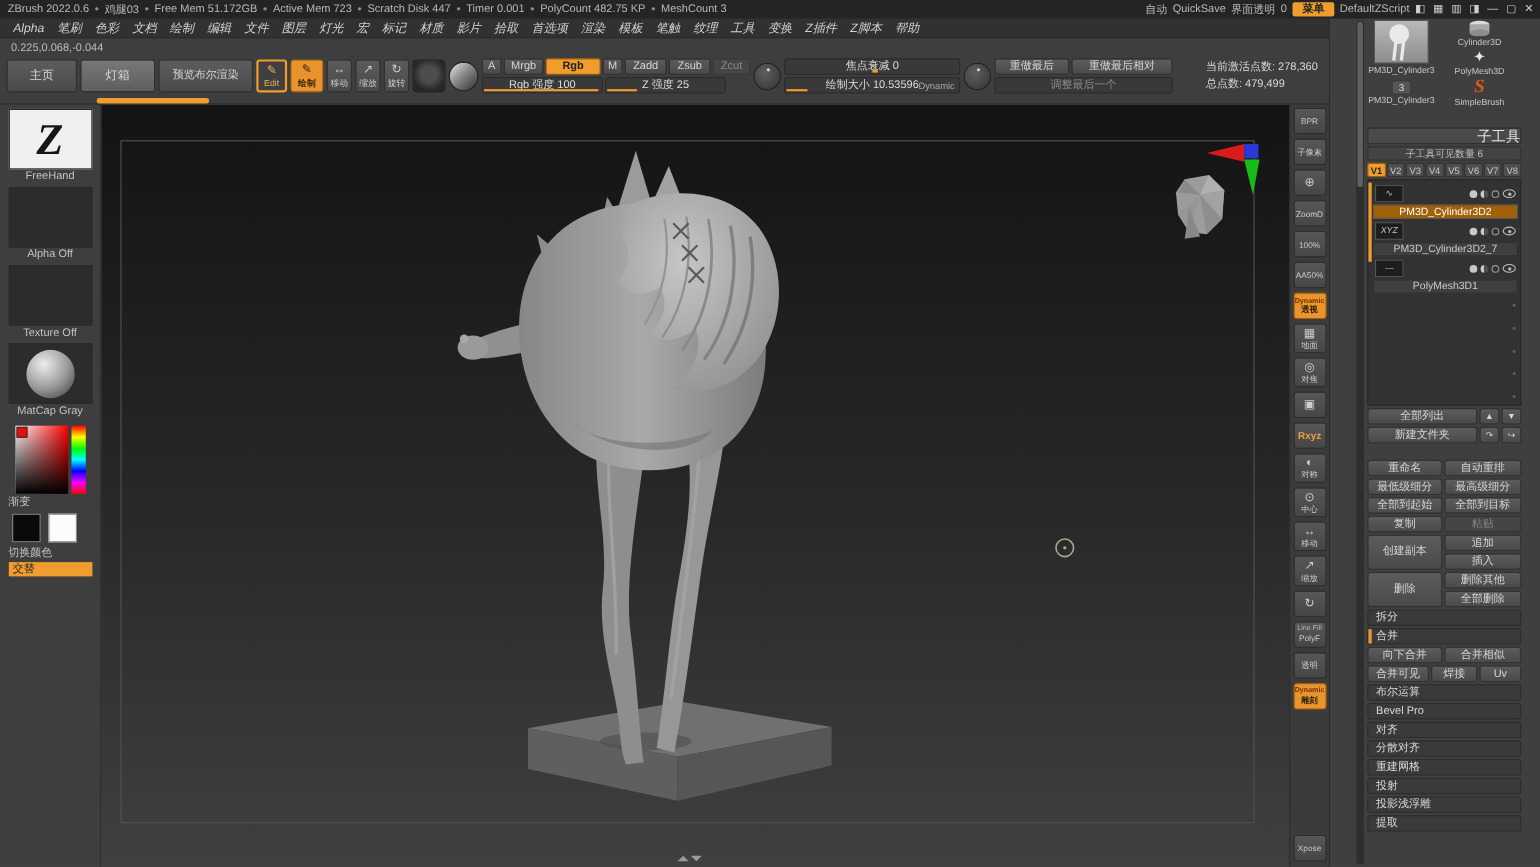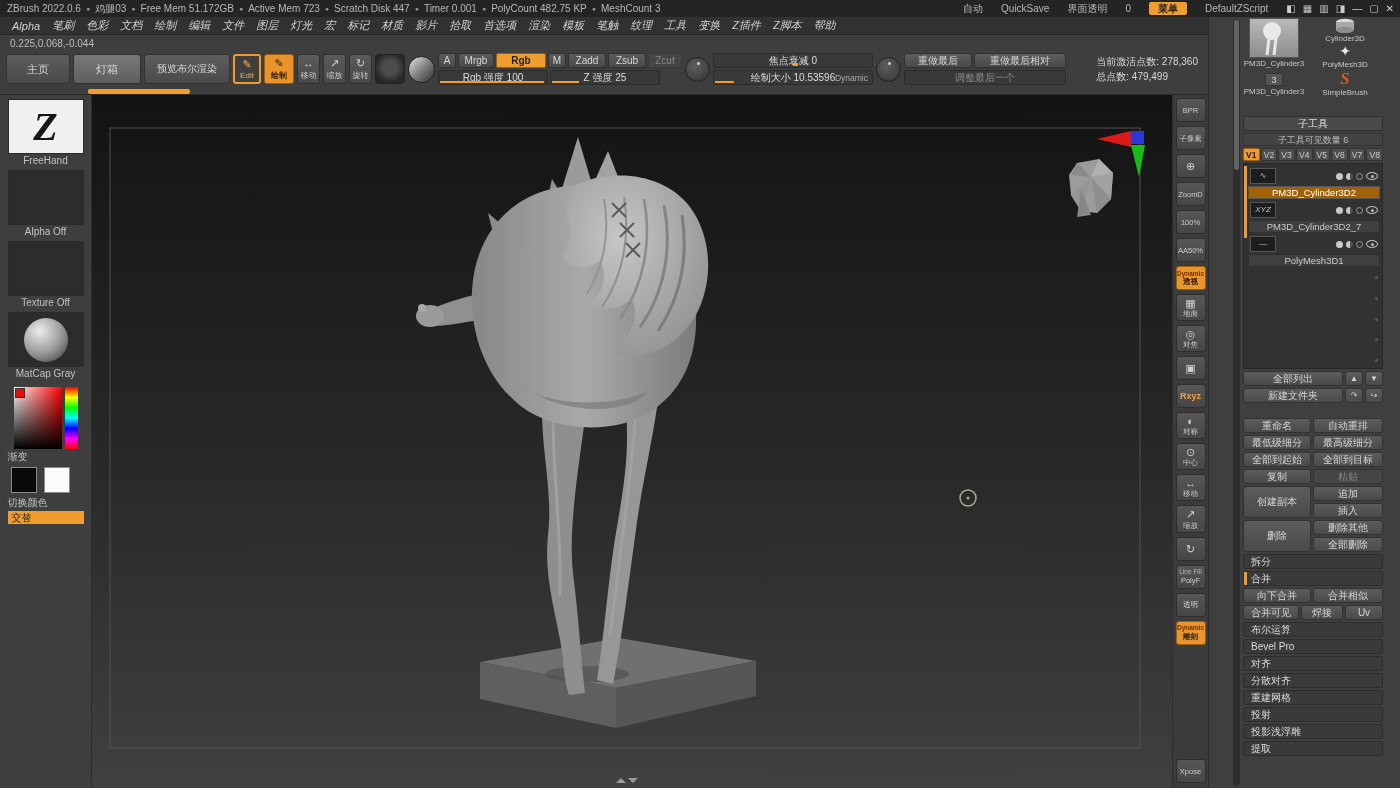--- a/index.html
+++ b/index.html
@@ -3,21 +3,21 @@
 <meta charset="utf-8">
 <style>
 *{box-sizing:border-box;margin:0;padding:0;}
 html,body{width:1400px;height:788px;overflow:hidden;}
 body{position:relative;background:#454545;font-family:"Liberation Sans","DejaVu Sans",sans-serif;font-size:11px;color:#c6c6c6;-webkit-user-select:none;user-select:none;}
 
 
 .titlebar{position:absolute;top:0;left:0;width:1400px;height:17px;background:#242424;display:flex;align-items:center;padding:2px 6px;font-size:10px;color:#b8b8b8;white-space:nowrap;z-index:30;}
 .tseg{margin:0 1px;}
 .tbullet{color:#8f8f8f;font-size:7px;margin:0 4px;}
-.titlebar-right{margin-left:auto;display:flex;align-items:center;gap:18px;justify-content:center;}
+.titlebar-right{margin-left:auto;display:flex;align-items:center;gap:5px;justify-content:center;}
 .menu-btn{background:#ef9d2f;color:#222;padding:0 9px;height:13px;line-height:13px;border-radius:2px;font-weight:bold;}
 .win-icons{display:flex;gap:7px;color:#cfcfcf;font-size:10px;}
 .win-icons span{cursor:default;}
 
 
 .menubar{position:absolute;top:17px;left:0;width:1208px;height:18px;background:#313131;border-bottom:1px solid #262626;display:flex;align-items:center;padding-left:6px;z-index:20;}
 .menubar span{padding:0 6px;font-size:11px;color:#d2d2d2;white-space:nowrap;font-style:italic;}
 
 
 .topshelf{position:absolute;top:35px;left:0;width:1208px;height:60px;background:#3e3e3e;border-bottom:1px solid #2b2b2b;z-index:20;}
@@ -93,21 +93,21 @@
 .panel-scroll i{position:absolute;left:1px;top:1px;width:5px;height:150px;background:#616161;border-radius:2px;}
 .panel-content{position:absolute;left:34px;top:1px;width:140px;}
 .tool-thumbs{display:flex;gap:4px;height:96px;}
 .tt-col1{width:62px;display:flex;flex-direction:column;align-items:center;}
 .tt-col2{width:72px;display:flex;flex-direction:column;align-items:center;}
 .tt-thumb{width:50px;height:40px;border:1px solid #555;background:linear-gradient(#b9b9b9,#8d8d8d);}
 .tt-label{font-size:8px;color:#c8c8c8;white-space:nowrap;line-height:11px;}
 .tt-badge{width:18px;height:13px;background:#555;border:1px solid #333;font-size:9px;text-align:center;line-height:12px;color:#ddd;margin-top:4px;}
 .star-icon{font-size:14px;color:#e6e6e6;line-height:15px;}
 .s-logo{font-family:"Liberation Serif","DejaVu Serif",serif;font-style:italic;font-weight:bold;font-size:17px;color:#e05a20;line-height:17px;}
-.phead{height:15px;line-height:14px;background:#4a4a4a;border:1px solid #2f2f2f;border-radius:2px;text-align:center;font-size:10px;color:#e2e2e2;margin-top:2px;}
+.phead{height:15px;line-height:14px;background:#4a4a4a;border:1px solid #2f2f2f;border-radius:2px;text-align:right;font-size:13px;color:#e2e2e2;margin-top:2px;}
 .pcount{height:13px;line-height:12px;background:#434343;border:1px solid #323232;border-radius:2px;text-align:center;font-size:9px;color:#bbb;margin-top:2px;}
 .tabs{display:flex;gap:1px;margin-top:2px;}
 .tab{flex:1;height:13px;line-height:12px;font-size:8.5px;text-align:center;background:#4e4e4e;border:1px solid #333;border-radius:2px;color:#ccc;}
 .tab.active{background:#ef9d2f;color:#222;font-weight:bold;border-color:#9c5f12;}
 .st-list{margin-top:2px;background:#323232;border:1px solid #272727;height:206px;position:relative;padding:2px 2px 2px 4px;}
 .st-list::before{content:"";position:absolute;left:0;top:2px;width:3px;height:72px;background:#f09a30;}
 .st-row{margin-bottom:1px;}
 .st-top{display:flex;align-items:center;height:20px;padding:0 2px;}
 .st-thumb{width:26px;height:16px;background:#1d1d1d;border:1px solid #565656;color:#c5c5c5;font-size:8px;text-align:center;line-height:14px;font-style:italic;overflow:hidden;}
 .st-eyes{margin-left:auto;display:flex;align-items:center;gap:3px;}

